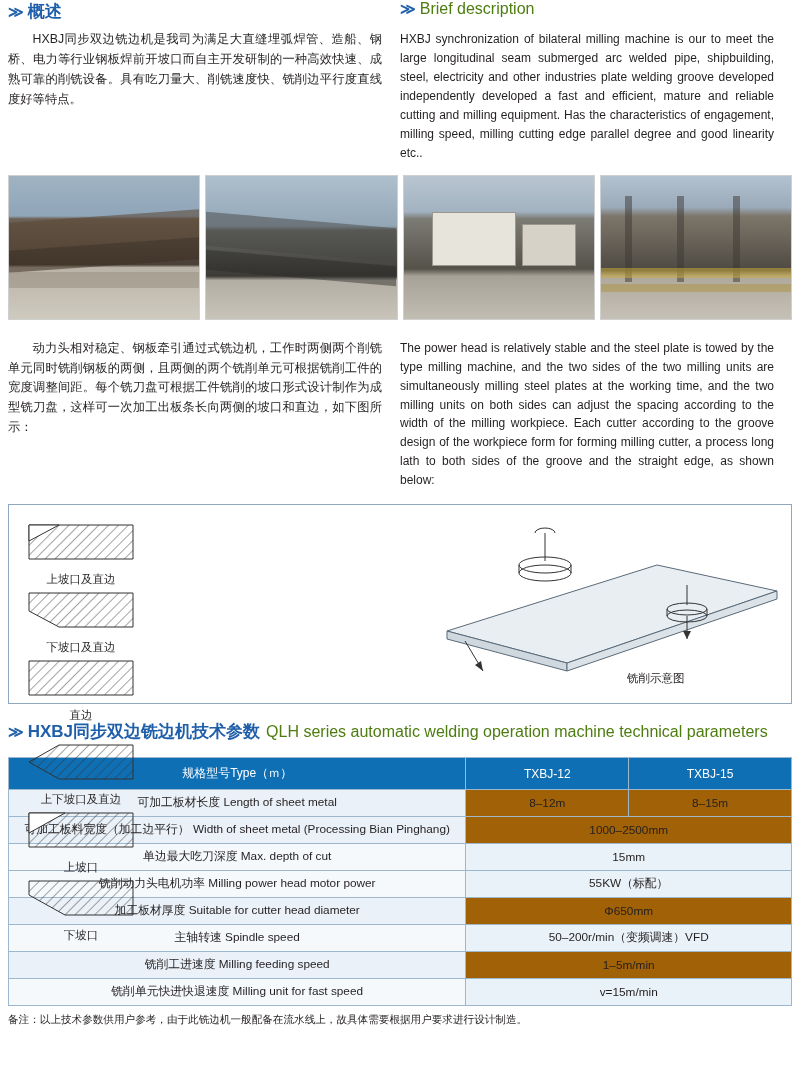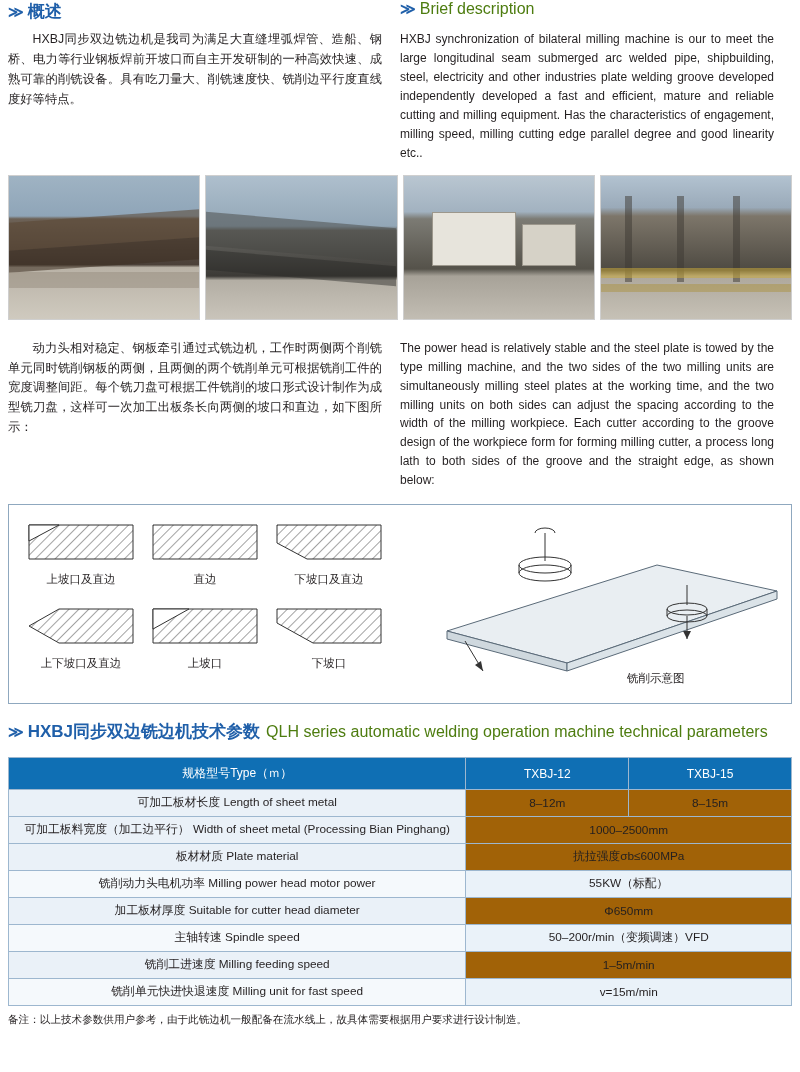--- a/index.html
+++ b/index.html
@@ -57,21 +57,21 @@
 
   
   .diagram {
     margin-top: 14px;
     border: 1px solid #8fa8bf;
     height: 200px;
     position: relative;
     background: #ffffff;
   }
   .shape-grid { position: absolute; left: 10px; top: 14px; }
-  .srow { display: flex; }
+  .srow { display: flex; flex-direction: column; }
   .scell { width: 124px; text-align: center; }
   .scap { font-size: 11.5px; margin-top: 3px; color: #231f20; }
   .diag-cap { position: absolute; left: 618px; top: 166px; font-size: 11.5px; }
 
   
   .tbl-wrap { margin-top: 14px; }
   table { border-collapse: collapse; width: 784px; font-size: 11.8px; }
   th, td { border: 1px solid #9db7cf; padding: 5px 6px; }
   thead th { background: #0f6fb4; color: #ffffff; font-weight: normal; text-align: center; font-size: 12px; padding: 7px 6px; }
   td.label { background: #eaf1f8; width: 458px; text-align: center; }
@@ -158,30 +158,30 @@
             <polygon points="4,6 108,6 108,40 4,40 4,22" fill="url(#h1)" stroke="#333" stroke-width="1"></polygon>
             <polygon points="4,6 34,6 4,22" fill="#fff" stroke="none"></polygon>
             <polyline points="4,22 4,6 34,6" fill="none" stroke="#333" stroke-width="1"></polyline>
             <line x1="4" y1="22" x2="34" y2="6" stroke="#333" stroke-width="1"></line>
           </svg>
           <div class="scap">上坡口及直边</div>
         </div>
 
         <div class="scell">
           <svg width="112" height="46" viewBox="0 0 112 46">
+            <polygon points="4,6 108,6 108,40 34,40 4,24" fill="url(#h1)" stroke="#333" stroke-width="1"></polygon>
+          </svg>
+          <div class="scap">下坡口及直边</div>
+        </div>
+
+        <div class="scell">
+          <svg width="112" height="46" viewBox="0 0 112 46">
             <polygon points="4,6 108,6 108,40 4,40" fill="url(#h1)" stroke="#333" stroke-width="1"></polygon>
           </svg>
           <div class="scap">直边</div>
-        </div>
-
-        <div class="scell">
-          <svg width="112" height="46" viewBox="0 0 112 46">
-            <polygon points="4,6 108,6 108,40 34,40 4,24" fill="url(#h1)" stroke="#333" stroke-width="1"></polygon>
-          </svg>
-          <div class="scap">下坡口及直边</div>
         </div>
       </div>
 
       <div class="srow" style="margin-top:16px">
         <div class="scell">
           <svg width="112" height="46" viewBox="0 0 112 46">
             <polygon points="34,6 108,6 108,40 34,40 4,23" fill="url(#h1)" stroke="#333" stroke-width="1"></polygon>
           </svg>
           <div class="scap">上下坡口及直边</div>
         </div>
@@ -251,26 +251,26 @@
           <td class="val">8–12m</td>
           <td class="val">8–15m</td>
         </tr>
         <tr>
           <td class="label">
             <span>可加工板料宽度（加工边平行）</span>
             <span>Width of sheet metal (Processing Bian Pinghang)</span>
           </td>
           <td class="val" colspan="2">1000–2500mm</td>
         </tr>
-        <tr>
-          <td class="label">
-            <span>板材材质</span>
-            <span>Plate material</span>
-          </td>
-          <td class="val" colspan="2">抗拉强度σb≤600MPa</td>
+        <tr class="alt">
+          <td class="label">
+            <span>单边最大吃刀深度</span>
+            <span>Max. depth of cut</span>
+          </td>
+          <td class="val" colspan="2">15mm</td>
         </tr>
         <tr class="alt">
           <td class="label">
             <span>铣削动力头电机功率</span>
             <span>Milling power head motor power</span>
           </td>
           <td class="val" colspan="2">55KW（标配）</td>
         </tr>
         <tr>
           <td class="label">

